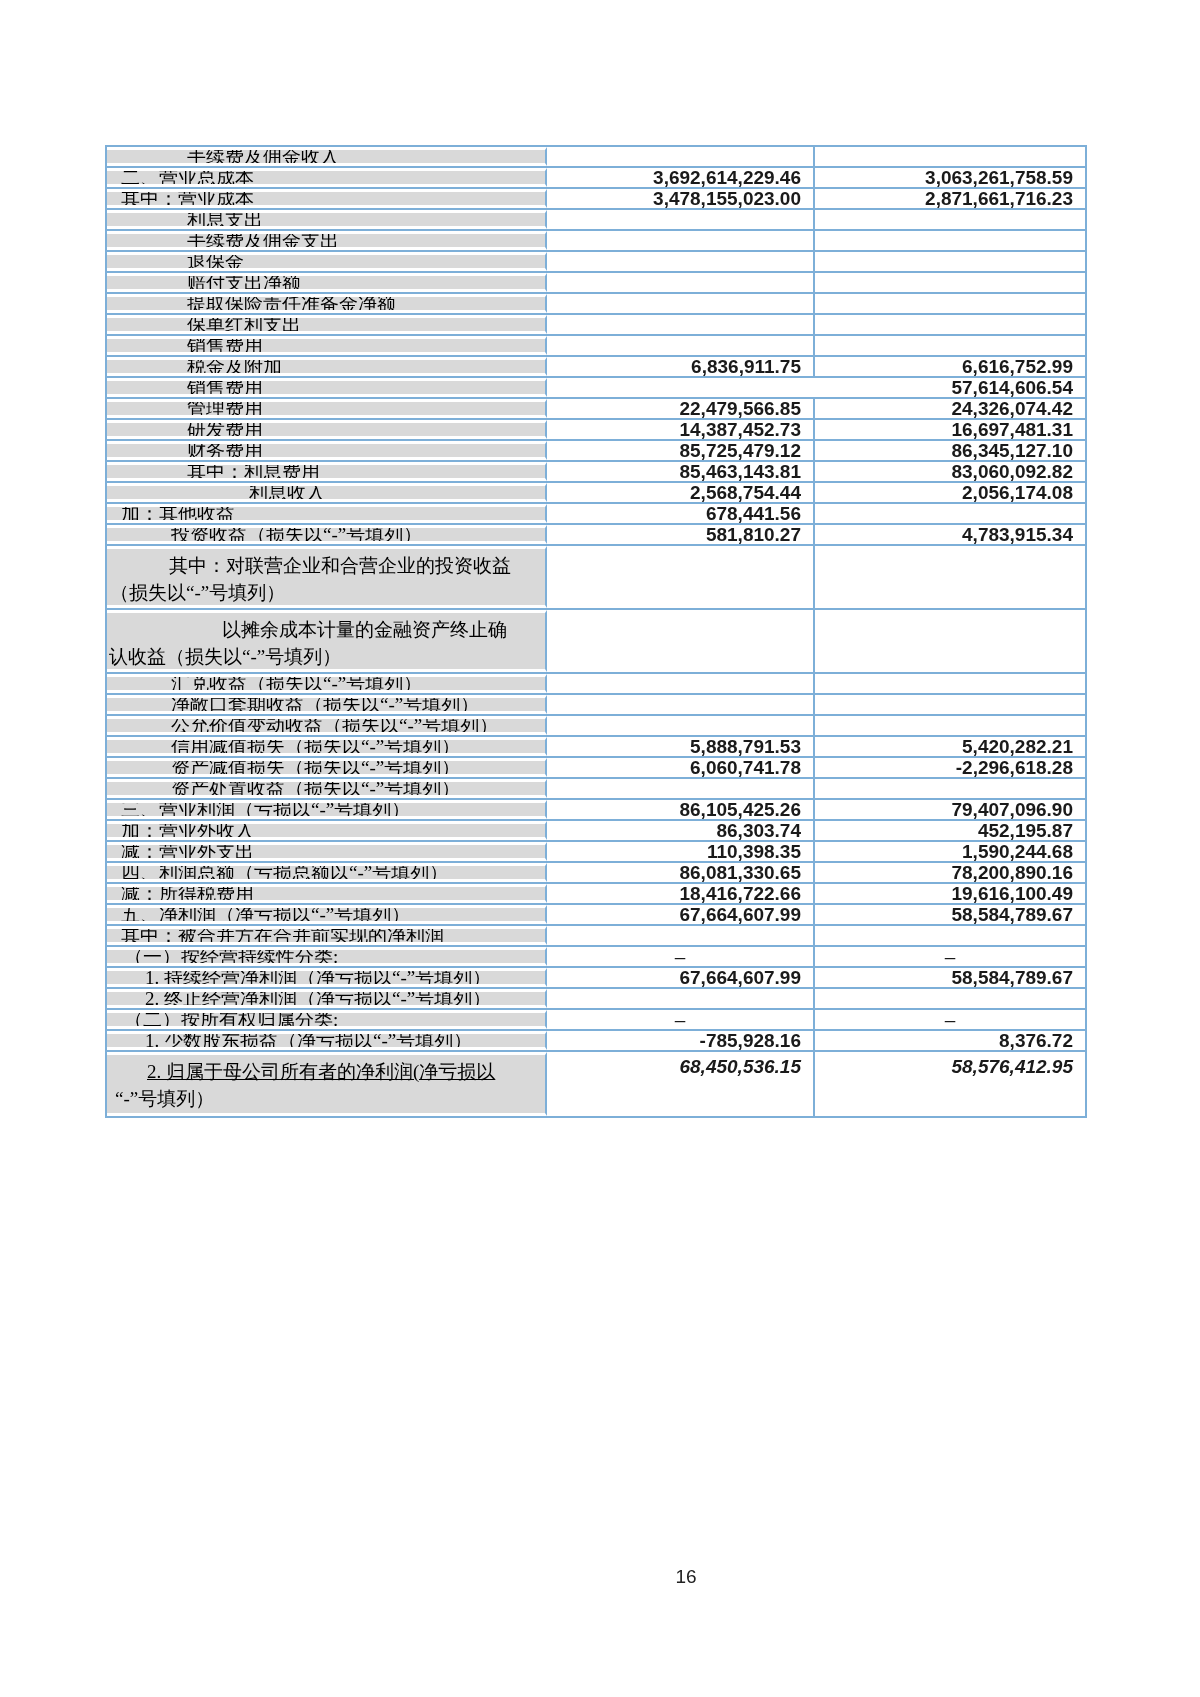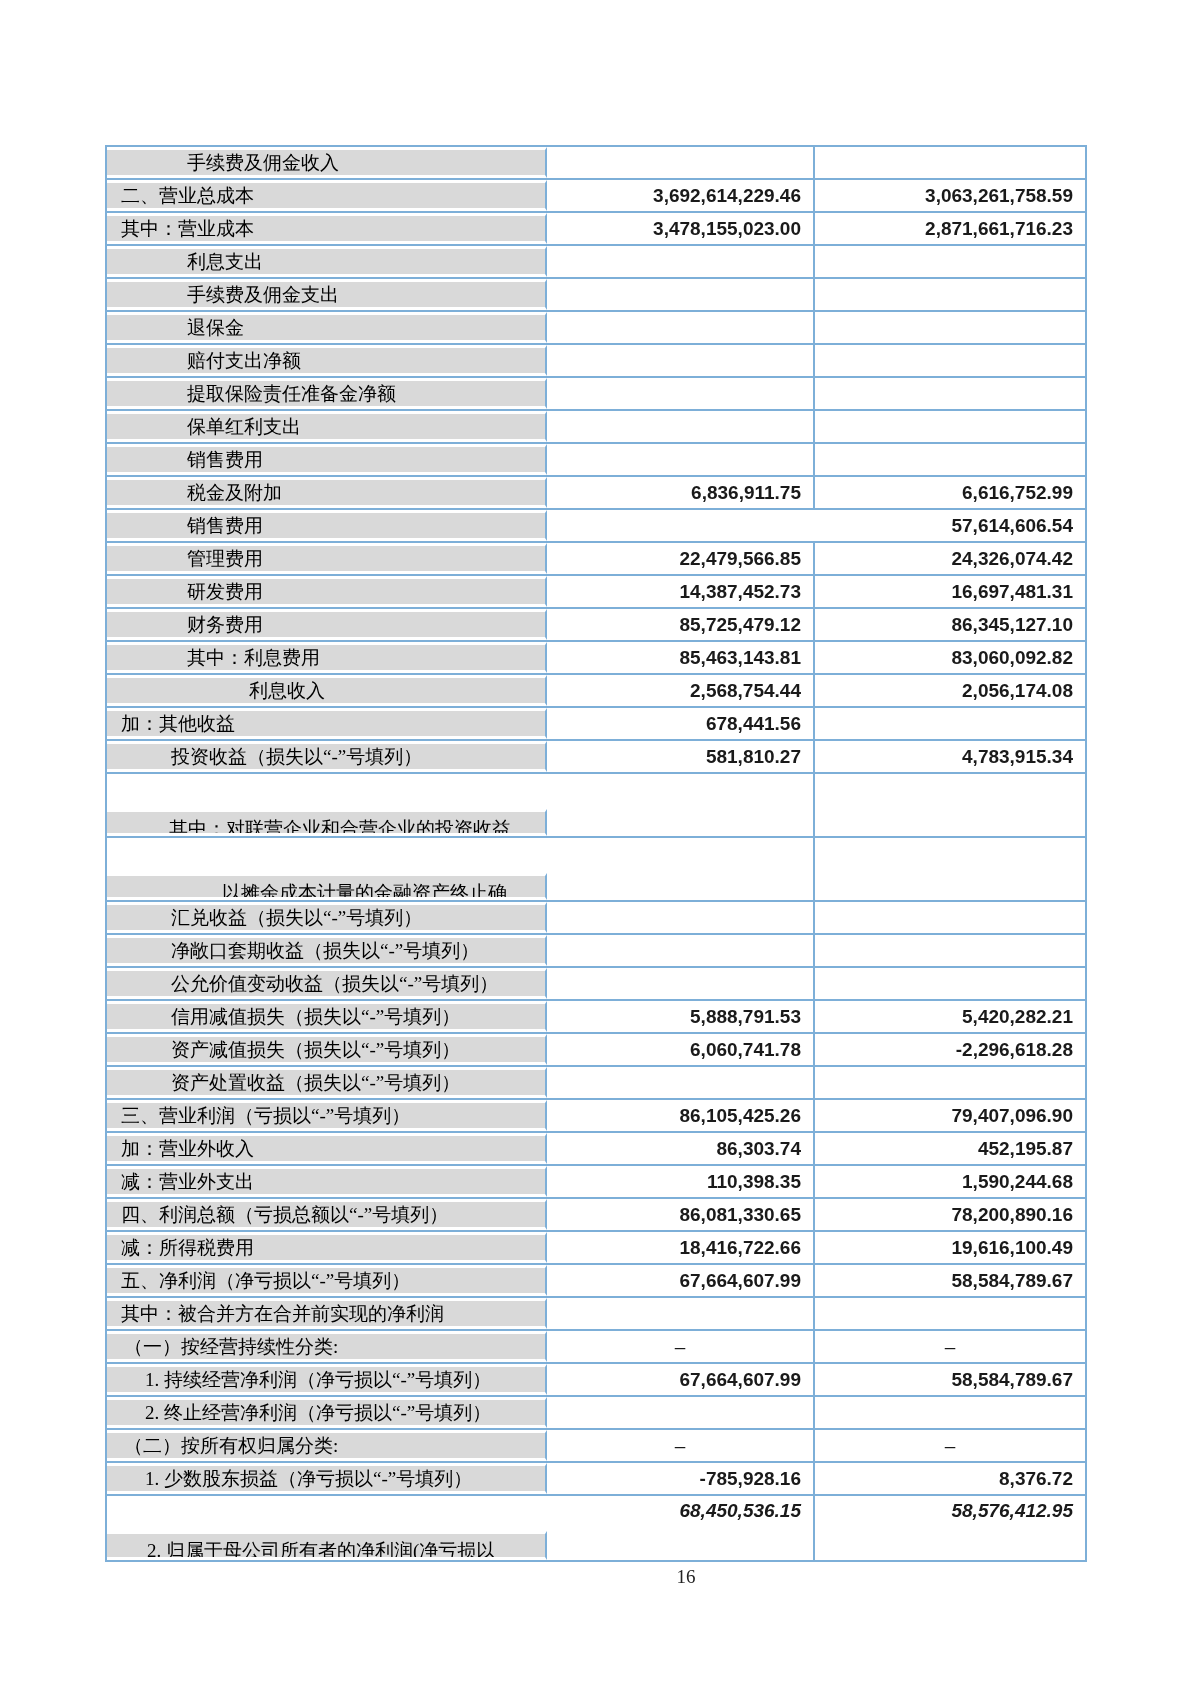--- a/index.html
+++ b/index.html
@@ -18,21 +18,21 @@
   .sheet-table{
     position:absolute;
     left:105px; top:145px;
     width:982px;
     border:2px solid var(--line);
     box-sizing:border-box;
     background:#ffffff;
   }
   .row{
     display:flex;
-    height:33px;
+    height:21px;
     border-bottom:2px solid var(--line);
     box-sizing:border-box;
   }
   .row:last-child{border-bottom:none;}
   .row.tall{height:64px;}
   .cell{box-sizing:border-box;display:flex;align-items:center;overflow:hidden;}
   .cell-label{
     width:440px;
     background:var(--label-bg);
     border-right:2px solid var(--line);
@@ -42,21 +42,20 @@
     line-height:24px;
     color:#000;
   }
   .row.bold .cell-label{font-weight:400;}
   .cell-label.wrap{
     flex-direction:column;
     align-items:stretch;
     justify-content:flex-start;
     padding-top:3px;
     line-height:27px;
-    margin-top:35px;
   }
   .cell-label .line{display:block;}
   .cell-v1{
     width:268px;
     border-right:2px solid var(--line);
   }
   .cell-v2{flex:1;}
   .num{
     justify-content:flex-end;
     padding-right:12px;
@@ -78,21 +77,21 @@
   .ind-w-assoc .l2{padding-left:3px;}
   .ind-w-amort .l1{padding-left:115px;}
   .ind-w-amort .l2{padding-left:2px;}
   .ind-w-parent .l1{padding-left:40px;text-decoration:underline;}
   .ind-w-parent .l2{padding-left:8px;}
   .pagenum{
     position:absolute;
     left:670px; top:1566px;
     width:32px;
     text-align:center;
-    font-family:Liberation Serif, serif;
+    font-family:Liberation Sans, sans-serif;
     font-size:19px;
     color:#222;
   }
 </style>
 </head>
 <body>
 
 <div class="sheet-table">
     <div class="row">
       <div class="cell cell-label">

